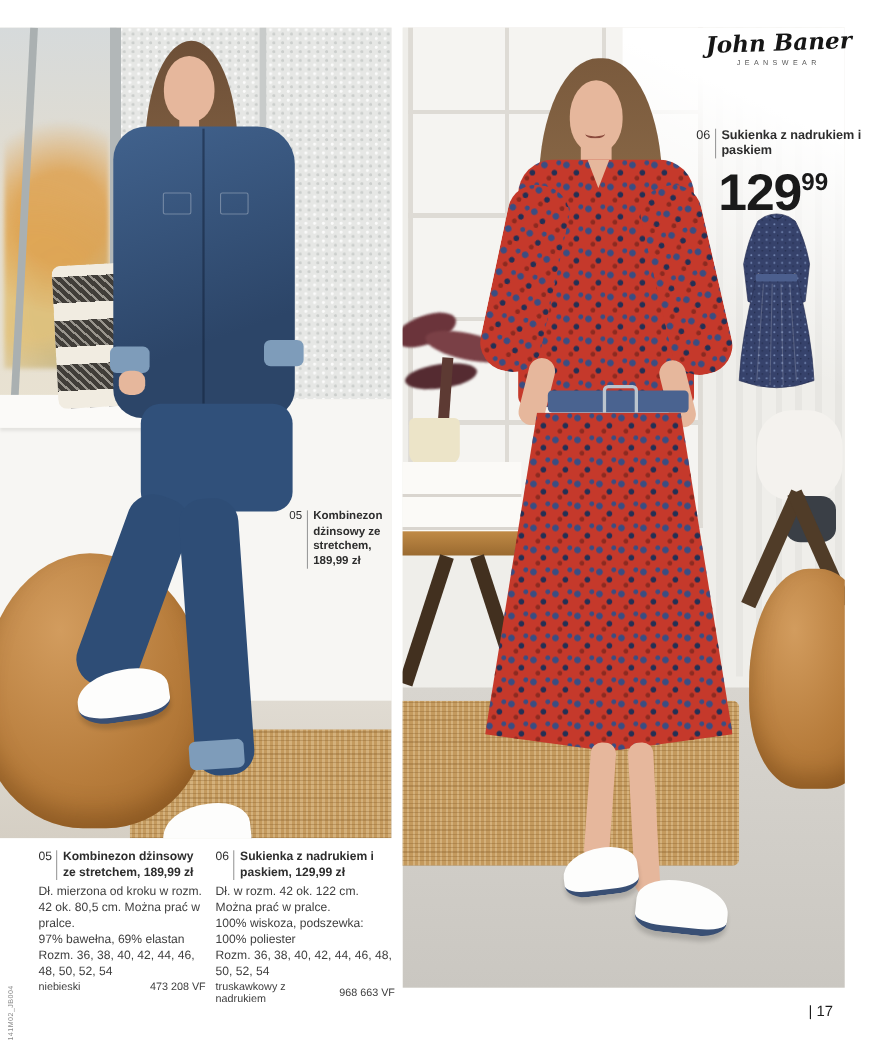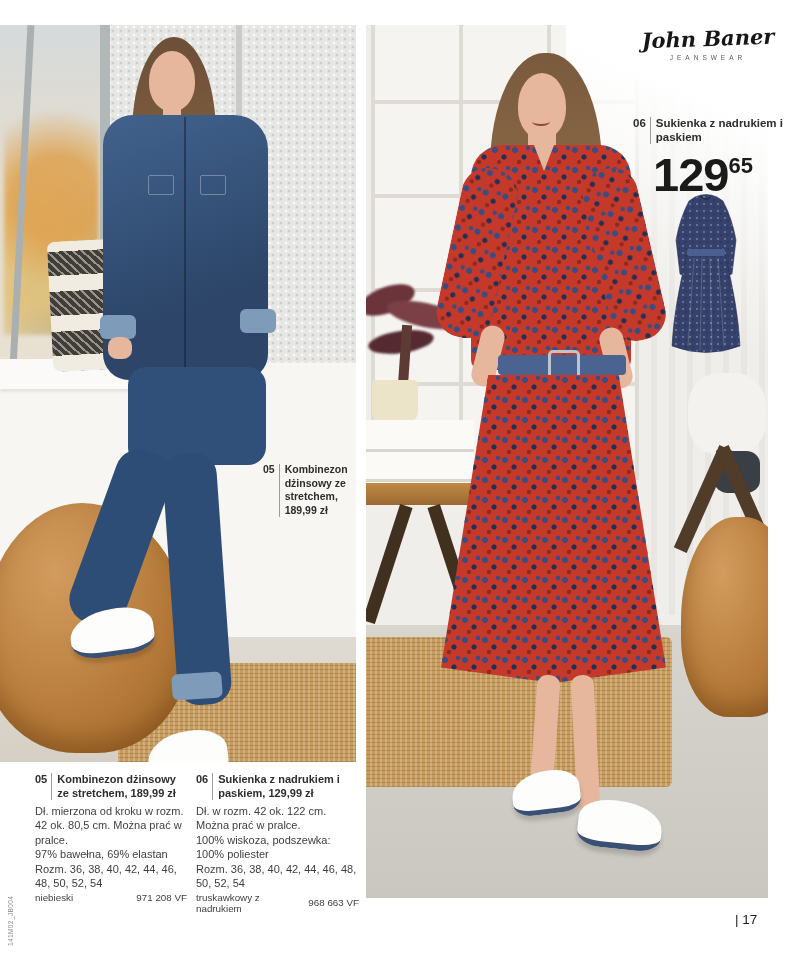--- a/index.html
+++ b/index.html
@@ -28,21 +28,21 @@
   .skin{background:#e6b79c;}
   .pouf{background:radial-gradient(ellipse at 35% 28%, #d29c5e 0%, #b77c3b 55%, #9d6427 100%);}
 
   
   .photo{overflow:hidden;background:#f1efec;}
   #photoL{left:0;top:25px;width:356px;height:737px;}
   #photoR{left:366px;top:25px;width:402px;height:873px;}
 
   
   .hdr{display:flex;align-items:flex-start;font-weight:bold;color:#2d2d2d;}
-  .itemno{font-weight:bold;white-space:nowrap;}
+  .itemno{font-weight:normal;white-space:nowrap;}
   .bar{width:1px;background:#9b9b9b;align-self:stretch;margin:1px 5px 1px 4px;flex:none;}
   .body-txt{font-size:11px;line-height:1.32;color:#3e3e3e;}
   .variant{display:flex;justify-content:space-between;align-items:center;font-size:9.8px;color:#3e3e3e;margin-top:1px;}
 
   #brand{left:627px;top:26px;width:162px;text-align:center;color:#161616;}
   #brand .logo{font-family:"DejaVu Serif",serif;font-style:italic;font-weight:bold;
                font-size:21px;transform:rotate(-2deg);}
   #brand .sub{font-size:6.5px;letter-spacing:4px;color:#5a5a5a;margin-top:3px;}
 
   #promoDress{left:633px;top:116px;width:162px;}
@@ -180,21 +180,21 @@
     <div class="logo">John Baner</div>
     <div class="sub">JEANSWEAR</div>
   </div>
 
   <div id="promoDress" class="abs">
     <div class="hdr">
       <span class="itemno">06</span>
       <span class="bar"></span>
       <span>Sukienka z nadrukiem i paskiem</span>
     </div>
-    <div class="price-row"><span class="price-main">129</span><span class="price-sup">65</span></div>
+    <div class="price-row"><span class="price-main">129</span><span class="price-sup">99</span></div>
   </div>
 
   <svg class="abs" style="left:660px;top:188px;" width="92" height="175" viewBox="0 0 92 175">
     <defs>
       <pattern id="navydots" width="7" height="7" patternUnits="userSpaceOnUse">
         <rect width="7" height="7" fill="#36426b"></rect>
         <circle cx="2" cy="2" r="0.9" fill="#7487b3"></circle>
         <circle cx="5" cy="5" r="0.7" fill="#1f2847"></circle>
       </pattern>
     </defs>
@@ -219,21 +219,21 @@
       <span class="bar"></span>
       <span>Kombinezon dżinsowy ze stretchem, 189,99 zł</span>
     </div>
     <div class="body-txt" style="margin-top:3px;">
       <div>Dł. mierzona od kroku w rozm. 42 ok. 80,5 cm. Można prać w pralce.</div>
       <div>97% bawełna, 69% elastan</div>
       <div>Rozm. 36, 38, 40, 42, 44, 46, 48, 50, 52, 54</div>
     </div>
     <div class="variant">
       <span>niebieski</span>
-      <span>971 208 VF</span>
+      <span>473 208 VF</span>
     </div>
   </div>
 
   <div id="col06" class="abs infocol">
     <div class="hdr">
       <span class="itemno">06</span>
       <span class="bar"></span>
       <span>Sukienka z nadrukiem i paskiem, 129,99 zł</span>
     </div>
     <div class="body-txt" style="margin-top:3px;">

